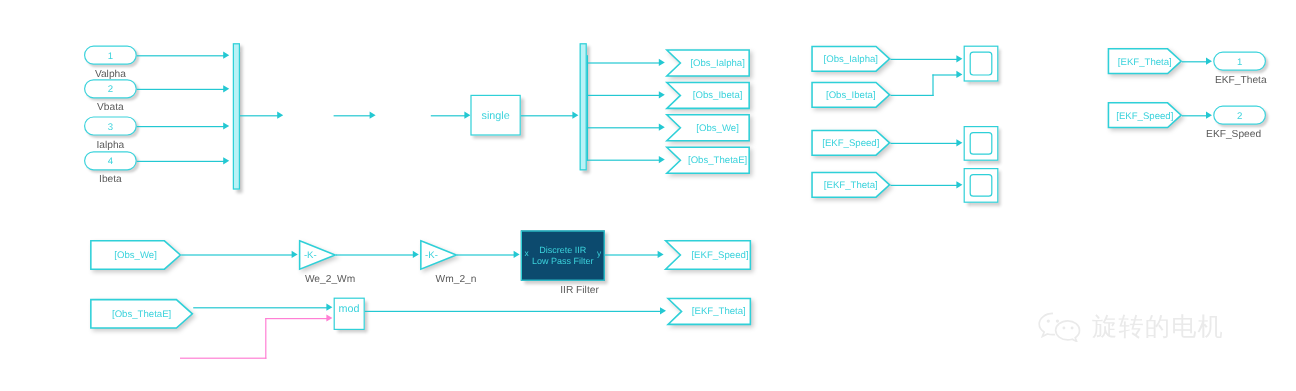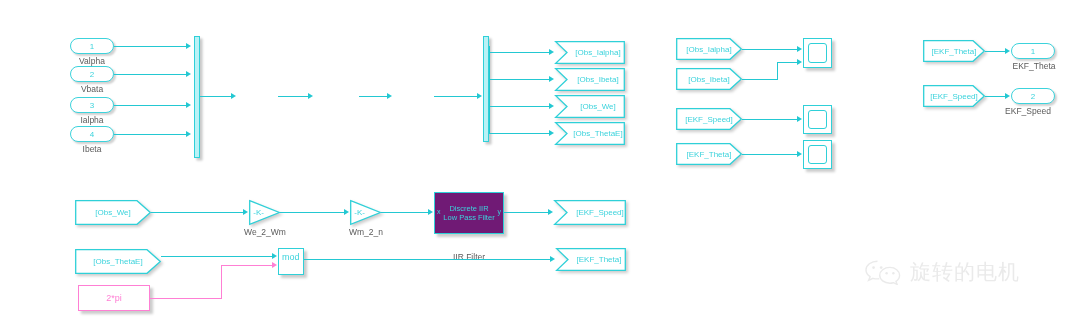--- a/index.html
+++ b/index.html
@@ -77,21 +77,21 @@
   }
   .block.pink {
     border-color: #ff7fd4;
     color: #ff7fd4;
     box-shadow: 2.5px 2.5px 2.5px rgba(0,0,0,0.2);
   }
   .block-caption {
     position: absolute;
     font-size: 8.5px;
     color: #5a5a5a;
-    text-align: center;
+    text-align: right;
     white-space: nowrap;
   }
 
   
   .bar {
     background: #b9f2f6;
     border: 1.3px solid #2fd0d8;
     box-shadow: 2.5px 2.5px 2.5px rgba(0,0,0,0.22);
   }
 
@@ -143,21 +143,21 @@
   .scope-inner {
     position: absolute;
     left: 4px; top: 4px; right: 4px; bottom: 4px;
     border: 1.5px solid #2fd0d8;
     border-radius: 3px;
   }
 
   
   .iir {
     border: 1.4px solid #2fd0d8;
-    background: #701a75;
+    background: #0c4a6e;
     box-shadow: 2.5px 2.5px 2.5px rgba(0,0,0,0.2);
     position: absolute;
     box-sizing: border-box;
   }
   .iir-title {
     position: absolute;
     left: 0; top: 0; width: 100%; height: 100%;
     display: flex;
     flex-direction: column;
     align-items: center;
@@ -233,20 +233,21 @@
   <div class="node bar" style="left:194px; top:36px; width:6px; height:122px;"></div>
   <div class="wire-h" style="left:200px; top:96px; width:33px;"></div>
   <div class="arrow" style="left:231px; top:92.5px;"></div>
 
   <div class="wire-h" style="left:278px; top:96px; width:32px;"></div>
   <div class="arrow" style="left:308px; top:92.5px;"></div>
 
   <div class="wire-h" style="left:359px; top:96px; width:30px;"></div>
   <div class="arrow" style="left:387px; top:92.5px;"></div>
 
+  <div class="node block" style="left:392px; top:79px; width:42px; height:34px;">single</div>
   <div class="wire-h" style="left:434px; top:96px; width:45px;"></div>
   <div class="arrow" style="left:477px; top:92.5px;"></div>
 
   <div class="node bar" style="left:483px; top:36px; width:6px; height:106px;"></div>
 
   <div class="wire-v" style="left:489px; top:46px; height:88px;"></div>
 
   <div class="wire-h" style="left:489px; top:52px; width:62px;"></div>
   <div class="arrow" style="left:549px; top:48.5px;"></div>
   <div class="tag-wrap" style="left:555px; top:41px; width:70px; height:23px;">
@@ -385,41 +386,40 @@
   <div class="arrow" style="left:428px; top:208.5px;"></div>
 
   <div class="iir" style="left:434px; top:192px; width:70px; height:42px;">
     <div class="iir-title">
       <span>Discrete IIR</span>
       <span>Low Pass Filter</span>
     </div>
     <div class="iir-port" style="left:2px; top:15px;">x</div>
     <div class="iir-port" style="right:2px; top:15px;">y</div>
   </div>
-  <div class="block-caption" style="left:439px; top:252px; width:60px;">IIR Filter</div>
+  <div class="block-caption" style="left:439px; top:236px; width:60px;">IIR Filter</div>
 
   <div class="wire-h" style="left:504px; top:212px; width:46px;"></div>
   <div class="arrow" style="left:548px; top:208.5px;"></div>
   <div class="tag-wrap" style="left:554px; top:200px; width:72px; height:25px;">
     <svg width="72" height="25" viewBox="0 0 72 25">
       <polygon points="0.7,0.7 71.3,0.7 71.3,24.3 0.7,24.3 13,12.5" fill="#ffffff" stroke="#2fd0d8" stroke-width="1.3"></polygon>
     </svg>
     <div class="tag-text" style="padding-left:10px;">[EKF_Speed]</div>
   </div>
 
   <div class="tag-wrap" style="left:75px; top:249px; width:86px; height:25px;">
     <svg width="86" height="25" viewBox="0 0 86 25">
       <polygon points="0.7,0.7 72,0.7 85.3,12.5 72,24.3 0.7,24.3" fill="#ffffff" stroke="#2fd0d8" stroke-width="1.3"></polygon>
     </svg>
     <div class="tag-text" style="padding-right:12px;">[Obs_ThetaE]</div>
   </div>
   <div class="wire-h" style="left:161px; top:256px; width:113px;"></div>
   <div class="arrow" style="left:272px; top:252.5px;"></div>
 
-  <div class="node block pink" style="left:78px; top:285px; width:72px; height:26px;">2*pi</div>
   <div class="wire-h pink" style="left:150px; top:298px; width:72px;"></div>
   <div class="wire-v pink" style="left:221px; top:265px; height:34px;"></div>
   <div class="wire-h pink" style="left:221px; top:265px; width:53px;"></div>
   <div class="arrow pink" style="left:272px; top:261.5px;"></div>
 
   <div class="modblk" style="left:278px; top:248px; width:26px; height:27px;">
     <span>mod</span>
   </div>
 
   <div class="wire-h" style="left:304px; top:259px; width:248px;"></div>

